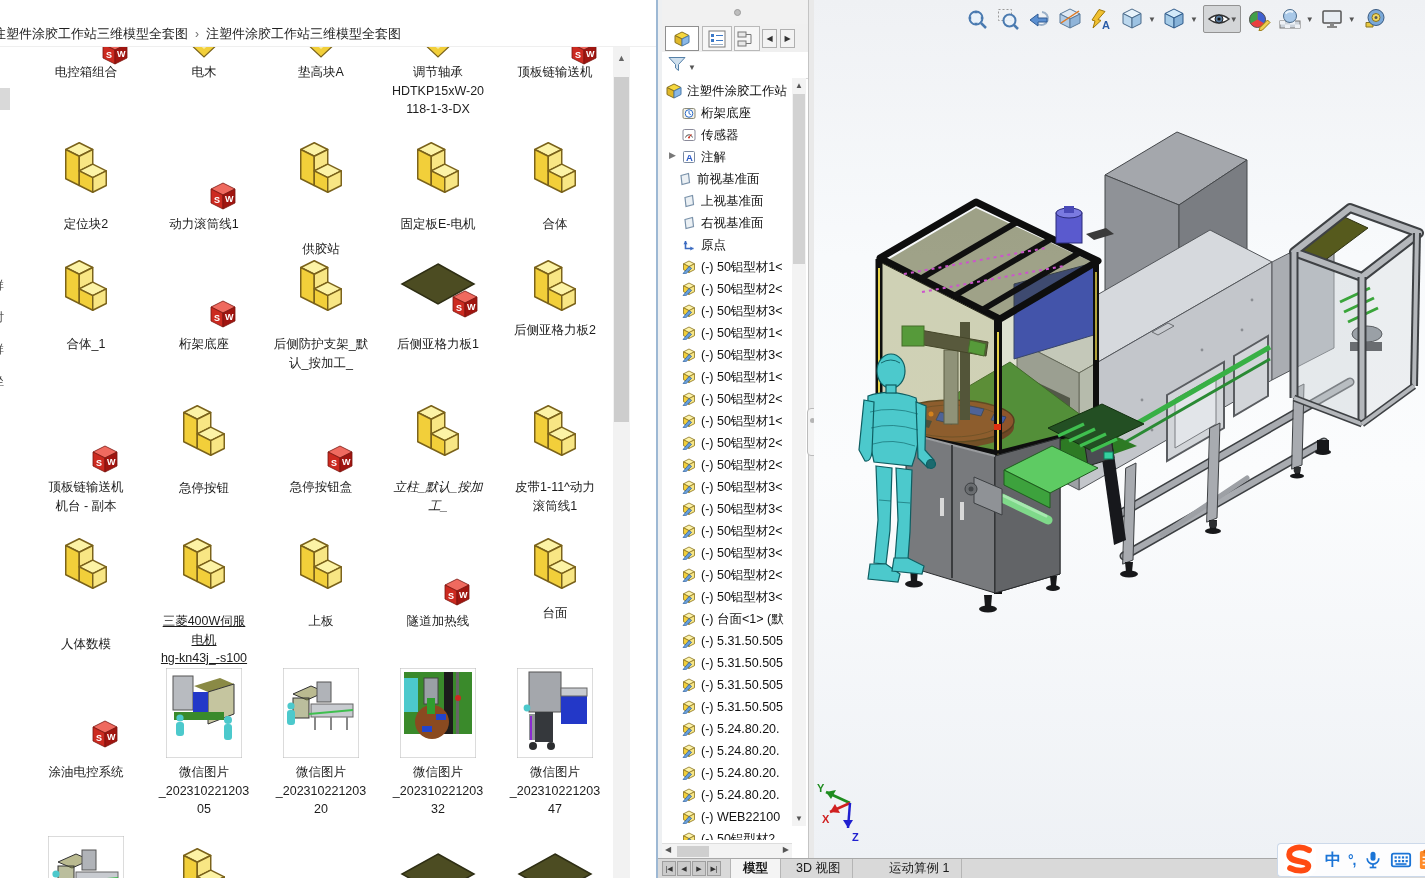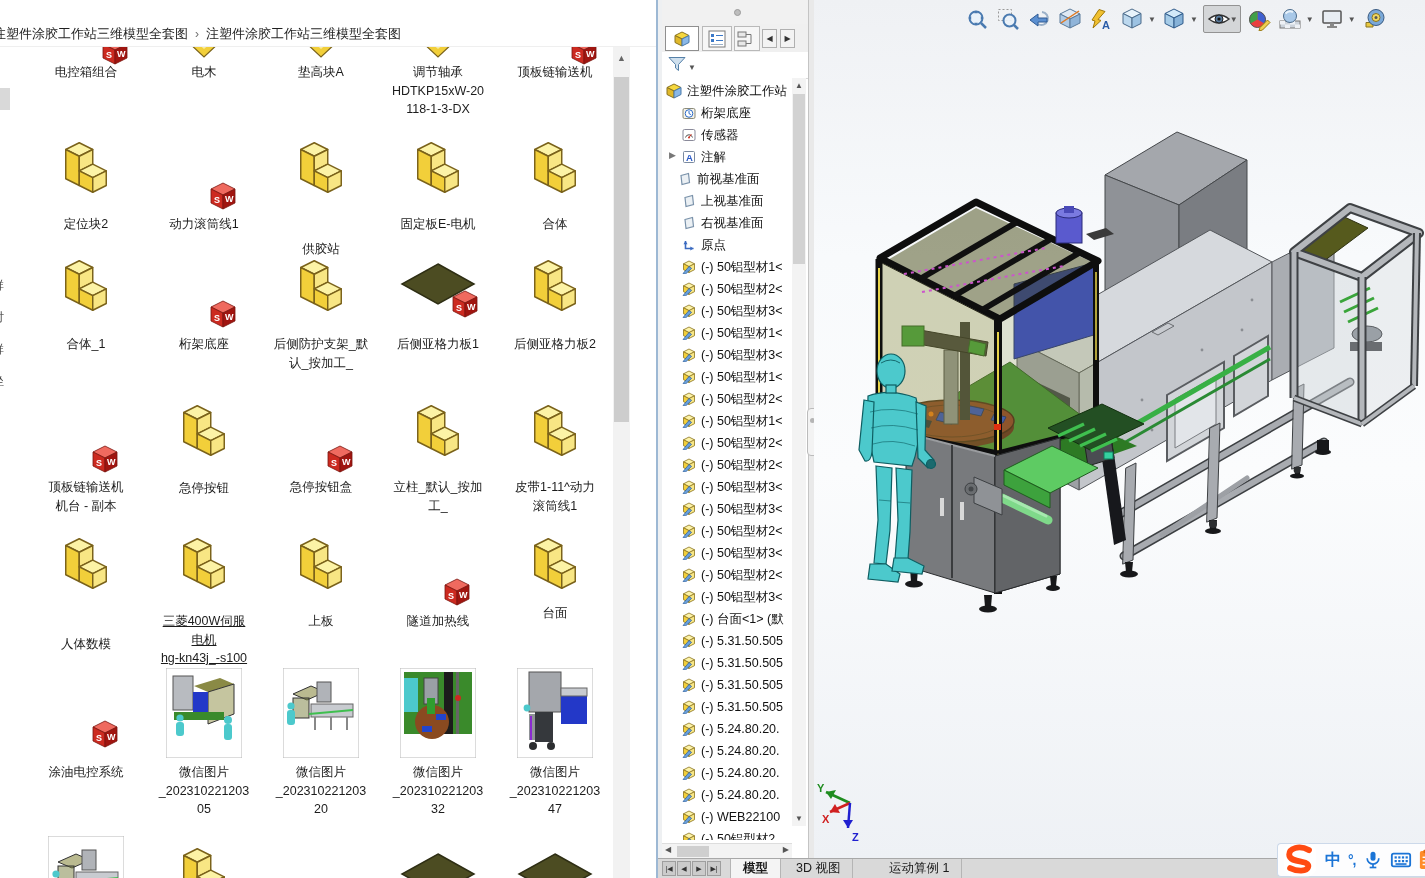--- a/index.html
+++ b/index.html
@@ -316,21 +316,21 @@
               <g stroke="#7a621a" stroke-width="1.3" stroke-linejoin="round">
 <polygon points="26,4 38,10 26,16 14,10" fill="#fcf3a6"></polygon>
                 <polygon points="14,10 26,16 26,42 14,36" fill="#f2cf3a"></polygon>
 <polygon points="26,16 38,10 38,23 26,29" fill="#f8e684"></polygon>
                 <polygon points="26,29 38,23 50,29 38,35" fill="#fcf3a6"></polygon>
 <polygon points="26,29 38,35 38,48 26,42" fill="#f2cf3a"></polygon>
                 <polygon points="38,35 50,29 50,42 38,48" fill="#f8e684"></polygon>
               </g>
             </svg>
           </div>
-          <div class="flabel" style="top: 288px;">
+          <div class="flabel" style="top: 274px;">
             <div>后侧亚格力板2</div>
           </div>
         </div>
         <div class="fitem" style="left: 16px; top: 0px;">
           <div style="position: absolute; left: 66px; top: 398px;">
             <svg viewBox="0 0 26 28" width="26" height="28" style="display:block">
               <g stroke="#7a150f" stroke-width="0.8">
                 <polygon points="13,1 25,7 13,13 1,7" fill="#ef6a5f"></polygon>
                 <polygon points="1,7 13,13 13,27 1,21" fill="#cc2a20"></polygon>
                 <polygon points="13,13 25,7 25,21 13,27" fill="#a01510"></polygon>
@@ -383,21 +383,21 @@
               <g stroke="#7a621a" stroke-width="1.3" stroke-linejoin="round">
 <polygon points="26,4 38,10 26,16 14,10" fill="#fcf3a6"></polygon>
                 <polygon points="14,10 26,16 26,42 14,36" fill="#f2cf3a"></polygon>
 <polygon points="26,16 38,10 38,23 26,29" fill="#f8e684"></polygon>
                 <polygon points="26,29 38,23 50,29 38,35" fill="#fcf3a6"></polygon>
 <polygon points="26,29 38,35 38,48 26,42" fill="#f2cf3a"></polygon>
                 <polygon points="38,35 50,29 50,42 38,48" fill="#f8e684"></polygon>
               </g>
             </svg>
           </div>
-          <div class="flabel" style="top: 431px;">
+          <div class="flabel" style="top: 431px; font-style: italic;">
             <div>立柱_默认_按加</div>
             <div>工_</div>
           </div>
         </div>
         <div class="fitem" style="left: 485px; top: 0px;">
           <div style="position: absolute; left: 24px; top: 354px;">
             <svg viewBox="0 0 64 52" width="72" height="59" style="display:block">
               <g stroke="#7a621a" stroke-width="1.3" stroke-linejoin="round">
 <polygon points="26,4 38,10 26,16 14,10" fill="#fcf3a6"></polygon>
                 <polygon points="14,10 26,16 26,42 14,36" fill="#f2cf3a"></polygon>

